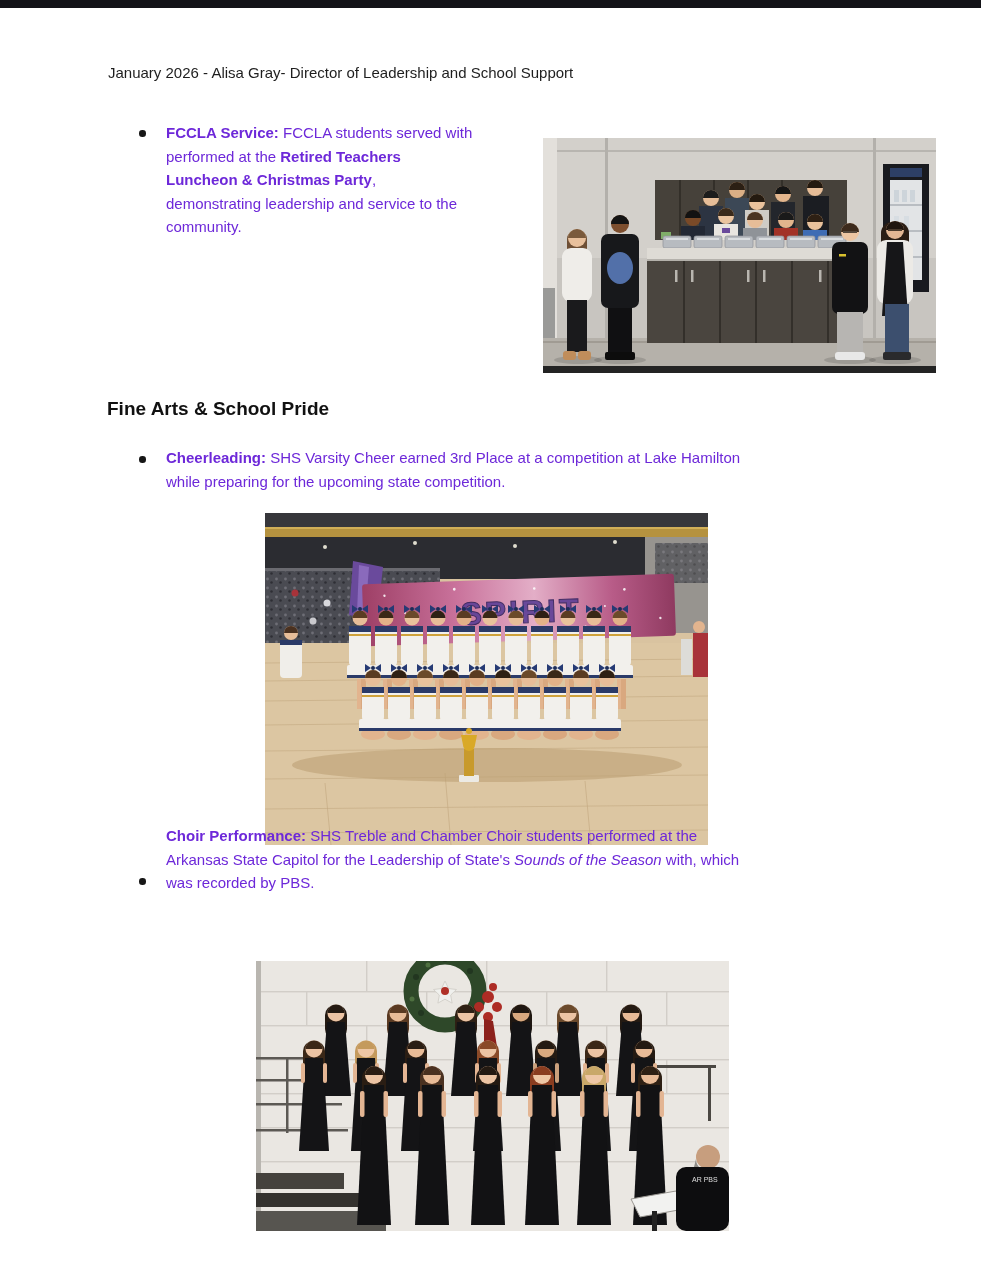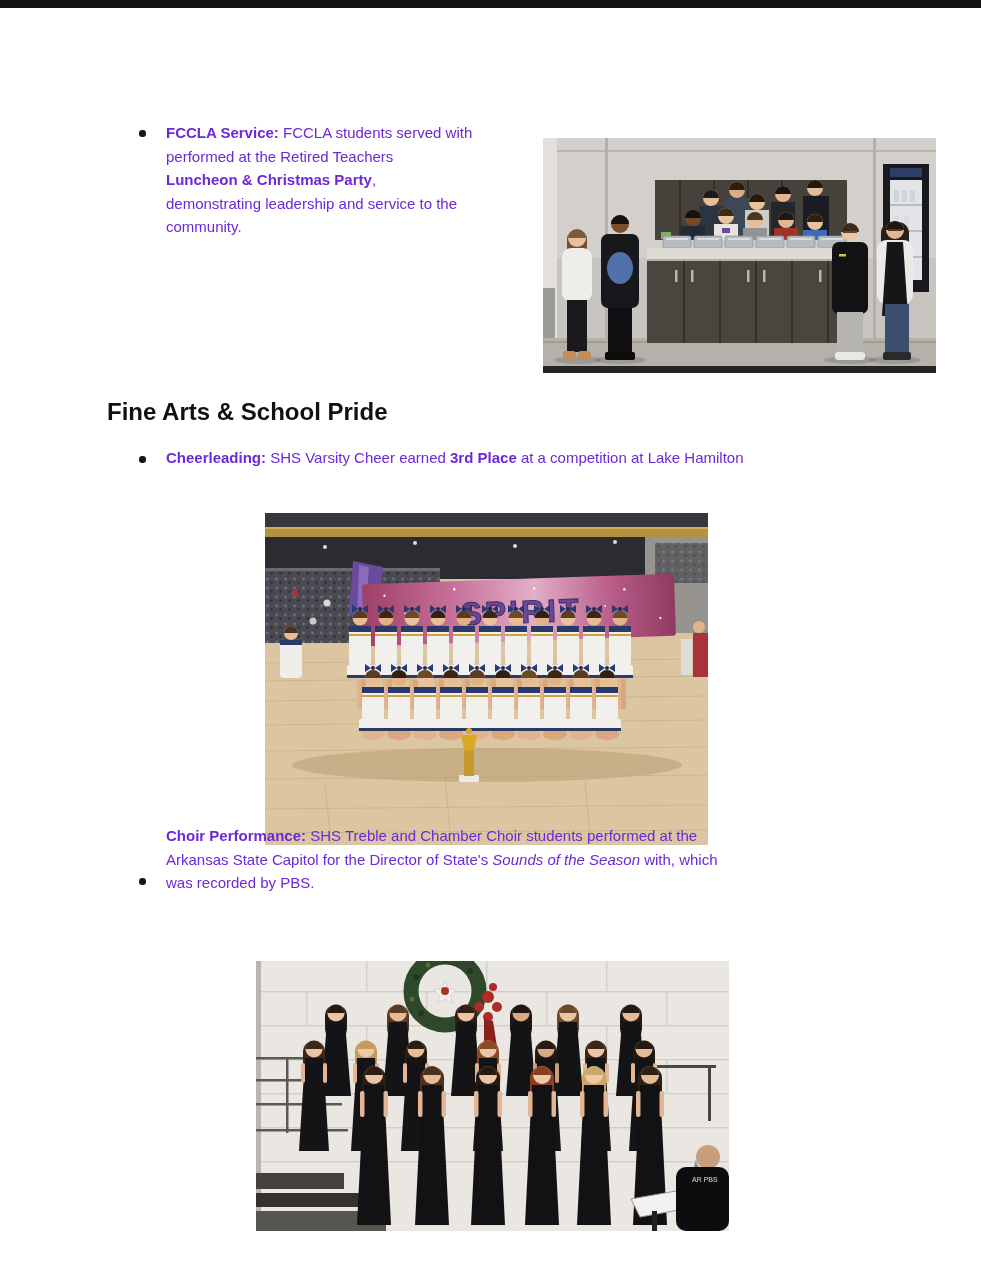--- a/index.html
+++ b/index.html
@@ -1,21 +1,21 @@
 <!DOCTYPE html>
 <html><head>
 <meta charset="utf-8">
 <style>
   * { margin:0; padding:0; box-sizing:border-box; }
   html,body { background:#ffffff; }
   body { font-family:"Liberation Sans", sans-serif; }
   .screen { position:relative; width:981px; height:1277px; background:#ffffff; overflow:hidden; }
   .top-bar { position:absolute; left:0; top:0; width:981px; height:8px; background:#131318; }
   .doc-header { position:absolute; left:108px; top:64px; font-size:15px; color:#1e1e1e; }
-  .section-heading { position:absolute; left:107px; top:398px; font-size:24px; font-weight:700; color:#111111; }
+  .section-heading { position:absolute; left:107px; top:398px; font-size:19px; font-weight:700; color:#111111; }
   .bullet-dot { position:absolute; width:6.5px; height:6.5px; border-radius:50%; background:#161616; }
   .bullet-text { position:absolute; font-size:15px; line-height:23.5px; color:#6d28d9; white-space:normal; }
   .dot-fccla { left:139px; top:130px; }
   .text-fccla { left:166px; top:121px; width:400px; }
   .dot-cheer { left:139px; top:456px; }
   .text-cheer { left:166px; top:446px; width:740px; }
   .dot-choir { left:139px; top:878px; }
   .text-choir { left:166px; top:824px; width:740px; }
   figure.photo { position:absolute; overflow:hidden; }
   .photo-fccla { left:543px; top:138px; width:393px; height:235px; }
@@ -23,23 +23,24 @@
   .photo-choir { left:256px; top:961px; width:473px; height:270px; }
   figure.photo svg { display:block; }
   svg text { font-family:"Liberation Sans", sans-serif; }
 </style>
 </head>
 <body>
 
 <div class="screen">
   <div class="top-bar"></div>
 
+  <p class="doc-header">January 2026 - Alisa Gray- Director of Leadership and School Support</p>
 
   <span class="bullet-dot dot-fccla"></span>
-  <p class="bullet-text text-fccla"><span style="font-weight: 700;">FCCLA Service:</span><span> FCCLA students served with</span><br><span>performed at the </span><span style="font-weight: 400;">Retired Teachers</span><br><span style="font-weight: 700;">Luncheon &amp; Christmas Party</span><span>,</span><br><span>demonstrating leadership and service to the</span><br><span>community.</span></p>
+  <p class="bullet-text text-fccla"><span style="font-weight: 700;">FCCLA Service:</span><span> FCCLA students served with</span><br><span>performed at the </span><span style="font-weight: 700;">Retired Teachers</span><br><span style="font-weight: 700;">Luncheon &amp; Christmas Party</span><span>,</span><br><span>demonstrating leadership and service to the</span><br><span>community.</span></p>
 
   <figure class="photo photo-fccla" aria-label="FCCLA students and staff standing behind a serving counter lined with foil catering trays in a kitchen with dark cabinets and a glass-door cooler">
     <svg width="393" height="235" viewBox="0 0 393 235" role="img">
 
       <rect width="393" height="235" fill="#d3d0cb"></rect>
       <rect y="120" width="393" height="90" fill="#c8c5c0"></rect>
       <rect y="12" width="393" height="2" fill="#b8b5b0"></rect>
       <rect x="62" width="3" height="208" fill="#b3b0ab"></rect>
       <rect x="330" width="3" height="208" fill="#b3b0ab"></rect>
       <rect width="14" height="235" fill="#e3e0db"></rect>
@@ -170,21 +171,21 @@
       <rect x="334" y="102" width="36" height="64" rx="9" fill="#eceae6"></rect>
       <path d="M344 104 L360 104 L365 178 L339 178 Z" fill="#161618"></path>
       <rect x="342" y="166" width="24" height="48" fill="#3c4f6e"></rect>
       <rect x="340" y="214" width="28" height="8" rx="2" fill="#2a2a2c"></rect>
     </svg>
   </figure>
 
   <h2 class="section-heading">Fine Arts &amp; School Pride</h2>
 
   <span class="bullet-dot dot-cheer"></span>
-  <p class="bullet-text text-cheer"><span style="font-weight: 700;">Cheerleading:</span><span> SHS Varsity Cheer earned </span><span style="font-weight: 700;">3rd Place</span><span> at a competition at Lake Hamilton</span><br></p>
+  <p class="bullet-text text-cheer"><span style="font-weight: 700;">Cheerleading:</span><span> SHS Varsity Cheer earned </span><span style="font-weight: 400;">3rd Place</span><span> at a competition at Lake Hamilton</span><br><span>while preparing for the upcoming state competition.</span></p>
 
   <figure class="photo photo-cheer" aria-label="Varsity cheer squad in white, blue and gold uniforms posing in two rows on a gym floor in front of a pink competition banner, with a trophy in front">
     <svg width="443" height="332" viewBox="0 0 443 332" role="img">
       <defs>
         <linearGradient id="bannerGrad" x1="0" y1="0" x2="1" y2="0">
           <stop offset="0" stop-color="#9e3f66"></stop>
             <stop offset="0.3" stop-color="#c9729b"></stop>
           <stop offset="0.55" stop-color="#e3aec7"></stop>
             <stop offset="0.8" stop-color="#b85c88"></stop>
           <stop offset="1" stop-color="#8f3a60"></stop>
@@ -556,21 +557,21 @@
       <circle cx="204" cy="218" r="3" fill="#d9a928"></circle>
 
       <circle cx="26" cy="120" r="7" fill="#e7bd98"></circle>
         <path d="M19 120 a7 7 0 0 1 14 0 Z" fill="#4a3120"></path>
       <rect x="15" y="127" width="22" height="38" rx="4" fill="#f0eeea"></rect>
         <rect x="15" y="127" width="22" height="5" fill="#2a3a68"></rect>
     </svg>
   </figure>
 
   <span class="bullet-dot dot-choir"></span>
-  <p class="bullet-text text-choir"><span style="font-weight: 700;">Choir Performance:</span><span> SHS Treble and Chamber Choir students performed at the</span><br><span style="font-weight: 400;">Arkansas State Capitol</span><span> for the Director of State's </span><span style="font-style: italic; margin-top: 12px;">Sounds of the Season</span><span> with, which</span><br><span>was recorded by PBS.</span></p>
+  <p class="bullet-text text-choir"><span style="font-weight: 700;">Choir Performance:</span><span> SHS Treble and Chamber Choir students performed at the</span><br><span style="font-weight: 400;">Arkansas State Capitol</span><span> for the Leadership of State's </span><span style="font-style: italic; margin-top: 12px;">Sounds of the Season</span><span> with, which</span><br><span>was recorded by PBS.</span></p>
 
   <figure class="photo photo-choir" aria-label="Choir students in long black dresses singing in front of a marble wall decorated with a Christmas wreath, with a conductor at lower right">
     <svg width="473" height="270" viewBox="0 0 473 270" role="img">
       <rect width="473" height="270" fill="#eae7e2"></rect>
 
       <g fill="#d2cec8">
         <rect y="30" width="473" height="1.4"></rect>
           <rect y="64" width="473" height="1.4"></rect>
           <rect y="98" width="473" height="1.4"></rect>
         <rect y="132" width="473" height="1.4"></rect>

